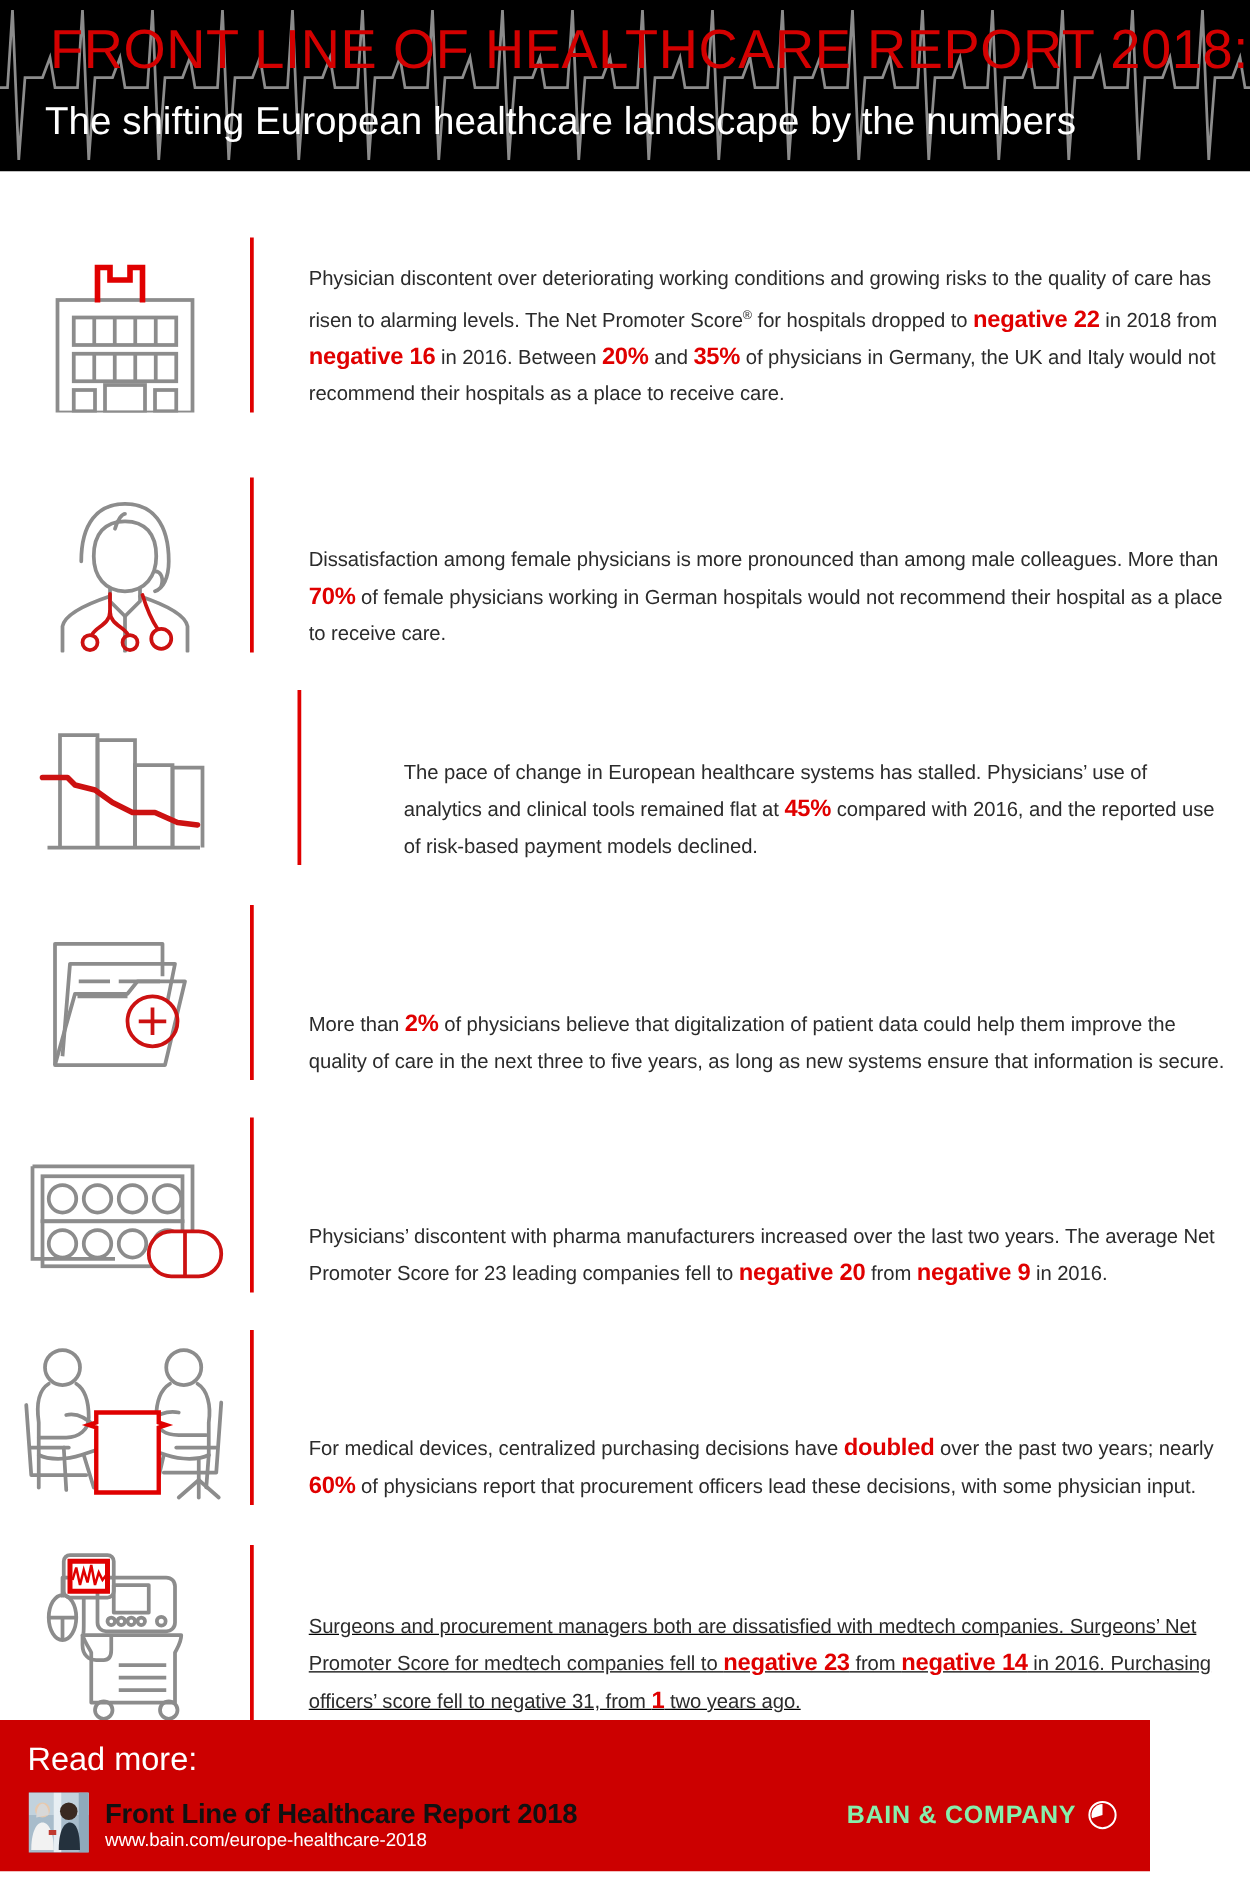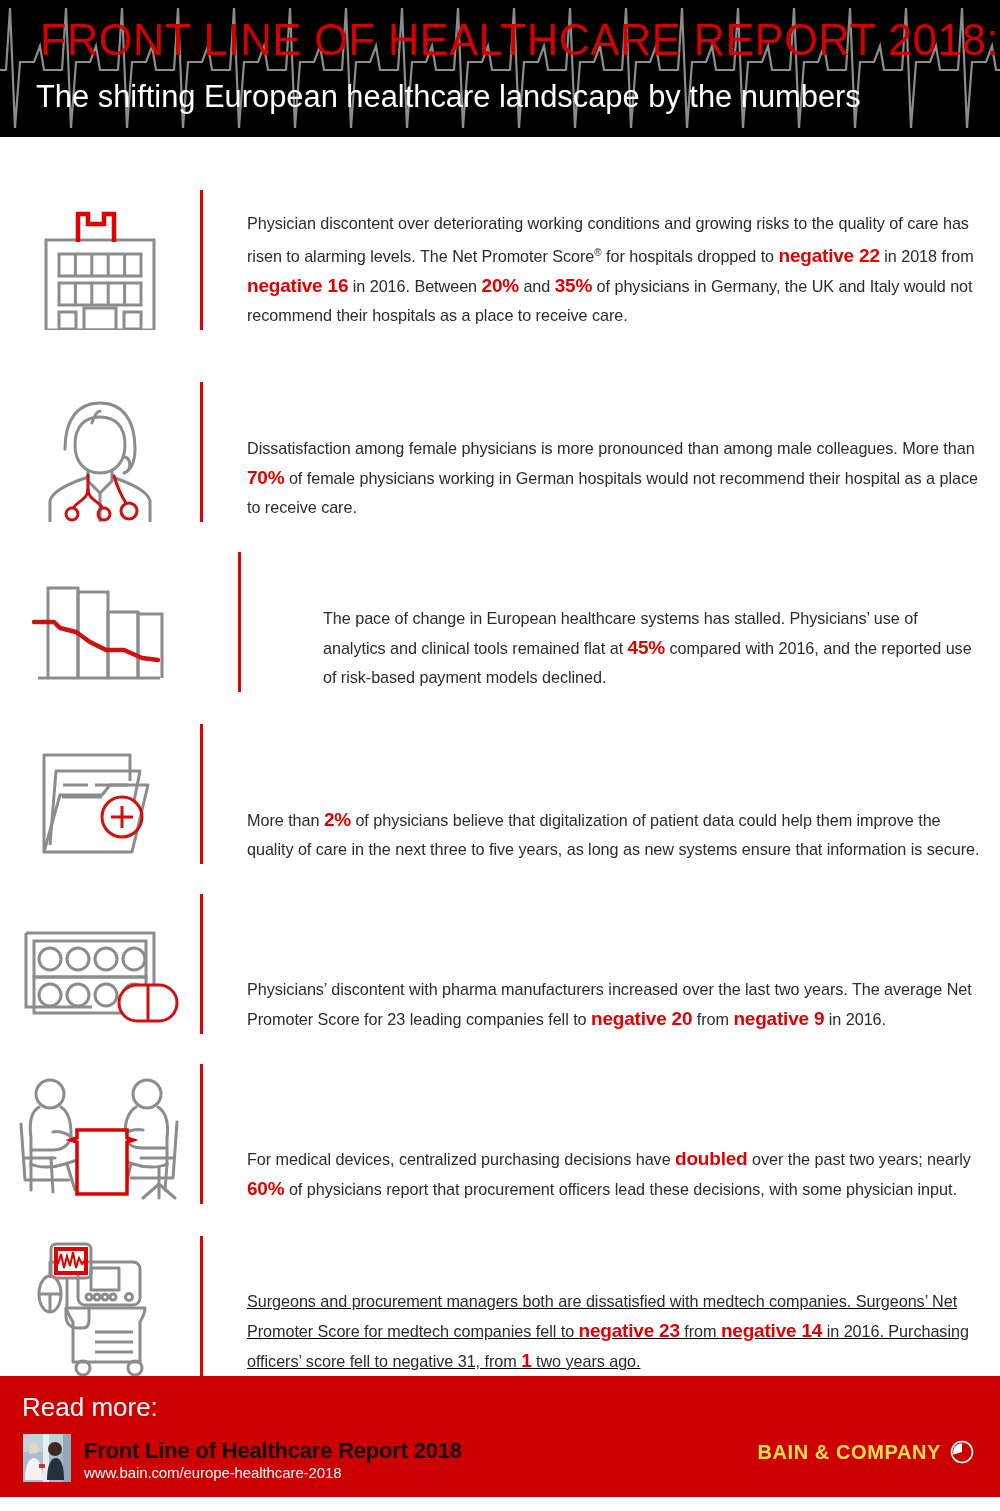--- a/index.html
+++ b/index.html
@@ -106,21 +106,21 @@
     color: #e00000;
     font-weight: bold;
     font-size: 19px;
     letter-spacing: -0.2px;
   }
   .sup { font-size: 10px; vertical-align: super; }
 
   
   .footer {
     position: relative;
-    width: 1000px;
+    width: 920px;
     height: 121px;
     background: #cc0000;
     overflow: hidden;
   }
   .readmore {
     position: absolute;
     left: 22px;
     top: 16px;
     color: #ffffff;
     font-size: 26px;
@@ -158,21 +158,21 @@
   }
   .bain-logo {
     position: absolute;
     right: 26px;
     top: 64px;
     display: flex;
     align-items: center;
     gap: 9px;
   }
   .bain-word {
-    color: #fde047;
+    color: #86efac;
     font-size: 20px;
     font-weight: bold;
     letter-spacing: 0.6px;
     font-family: "Liberation Sans", sans-serif;
   }
 </style>
 </head>
 <body>
 
 <div id="page">

